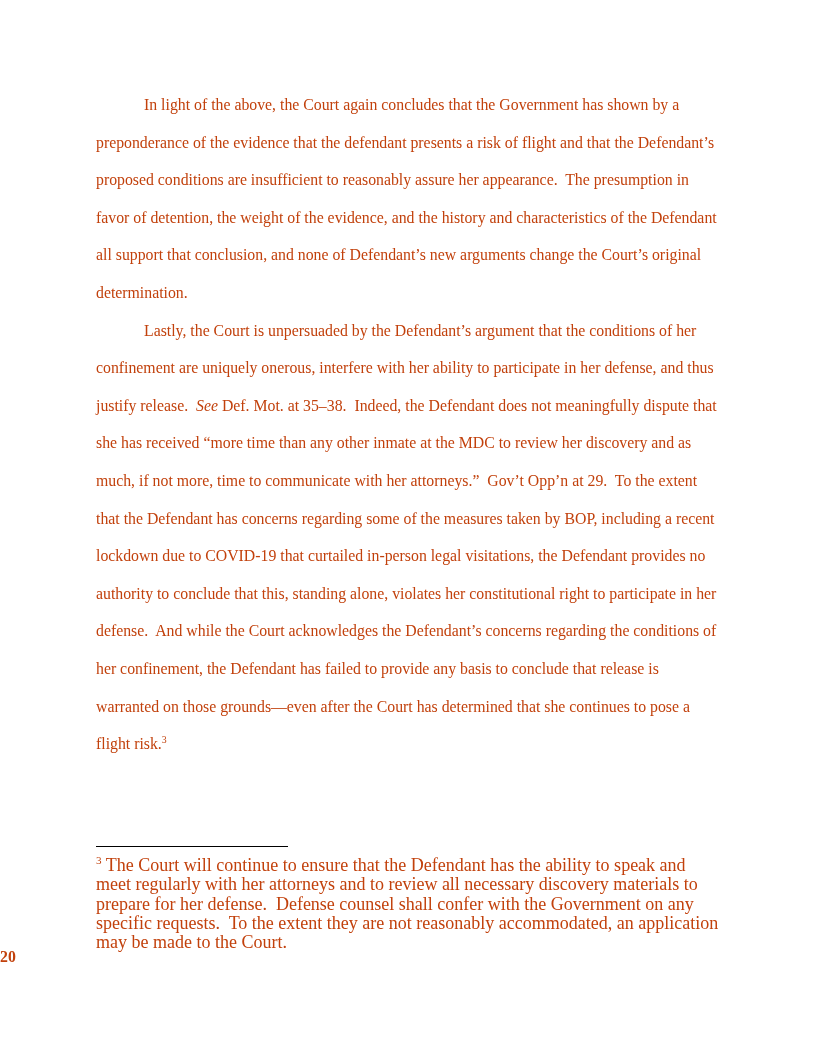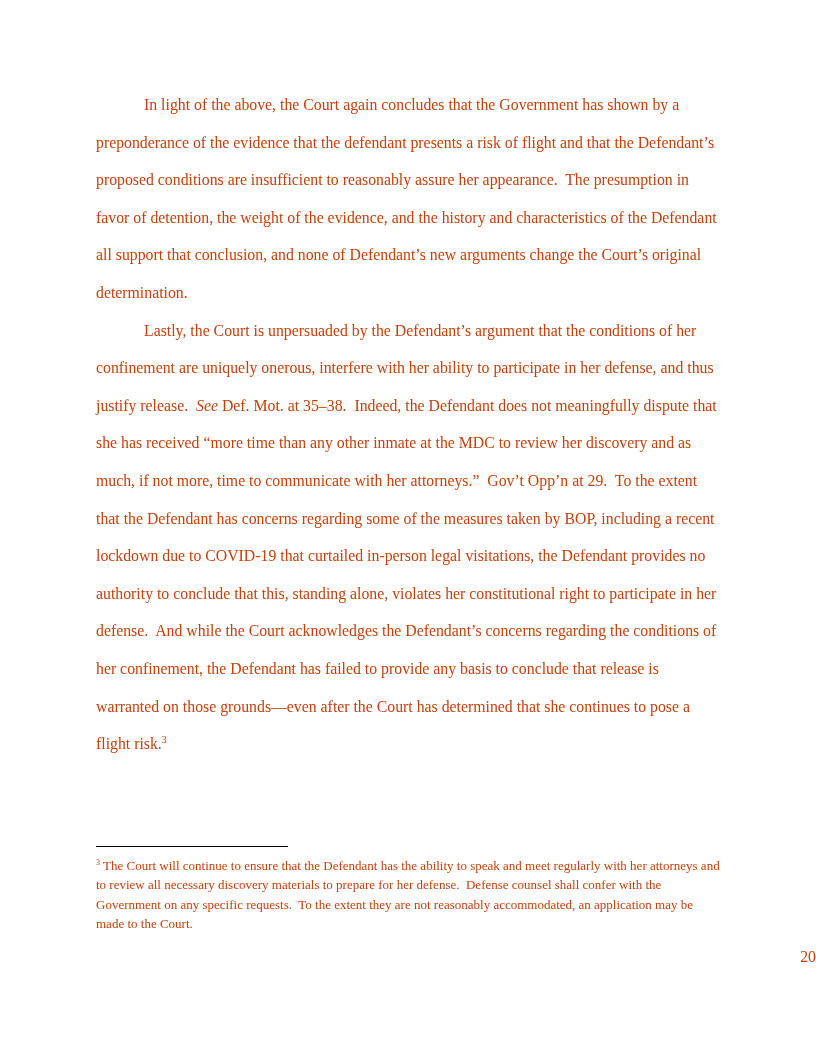--- a/index.html
+++ b/index.html
@@ -50,32 +50,33 @@
     right: 96px;
   }
   .footnote-rule {
     width: 192px;
     height: 0;
     border-top: 1px solid #000000;
     margin-bottom: 9px;
   }
   .footnote {
     margin: 0;
-    font-size: 13px;
+    font-size: 18px;
     line-height: 19.3px;
     text-align: left;
     white-space: pre-wrap;
   }
   .page-number {
     position: absolute;
     top: 948px;
     left: 0;
     width: 100%;
-    text-align: right;
+    text-align: left;
     font-size: 15.8px;
+    font-weight: bold;
   }
 </style>
 </head>
 <body>
 
 <div class="sheet">
 
   <div class="body-text">
 
     <p class="para"><span>In light of the above, the Court again concludes that the Government has shown by a preponderance of the evidence that the defendant presents a risk of flight and that the Defendant’s proposed conditions are insufficient to reasonably assure her appearance.  The presumption in favor of detention, the weight of the evidence, and the history and characteristics of the Defendant all support that conclusion, and none of Defendant’s new arguments change the Court’s original determination.</span></p>

